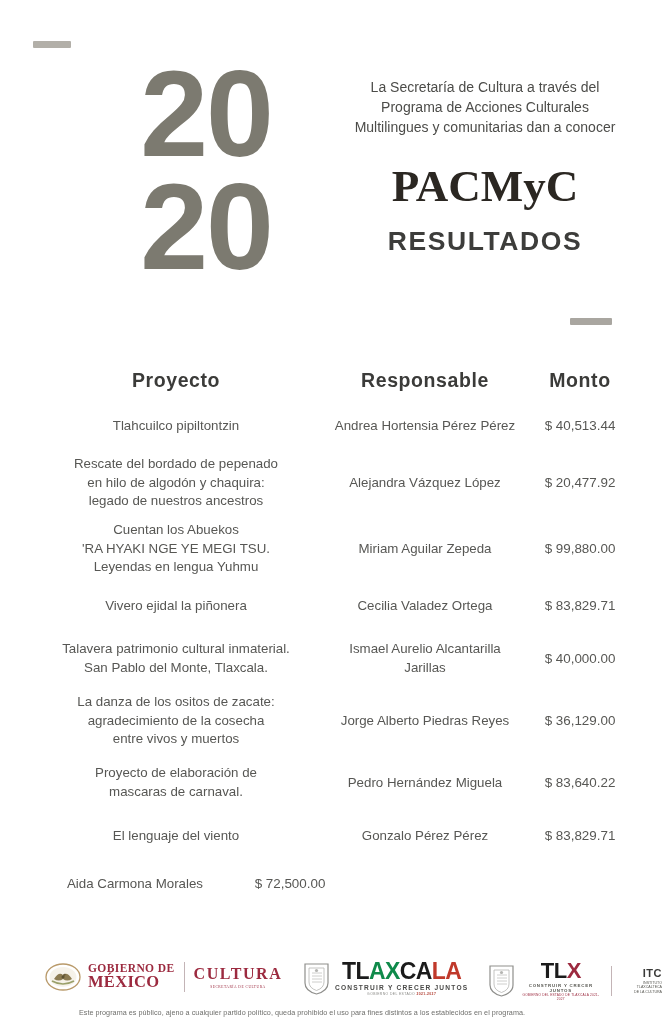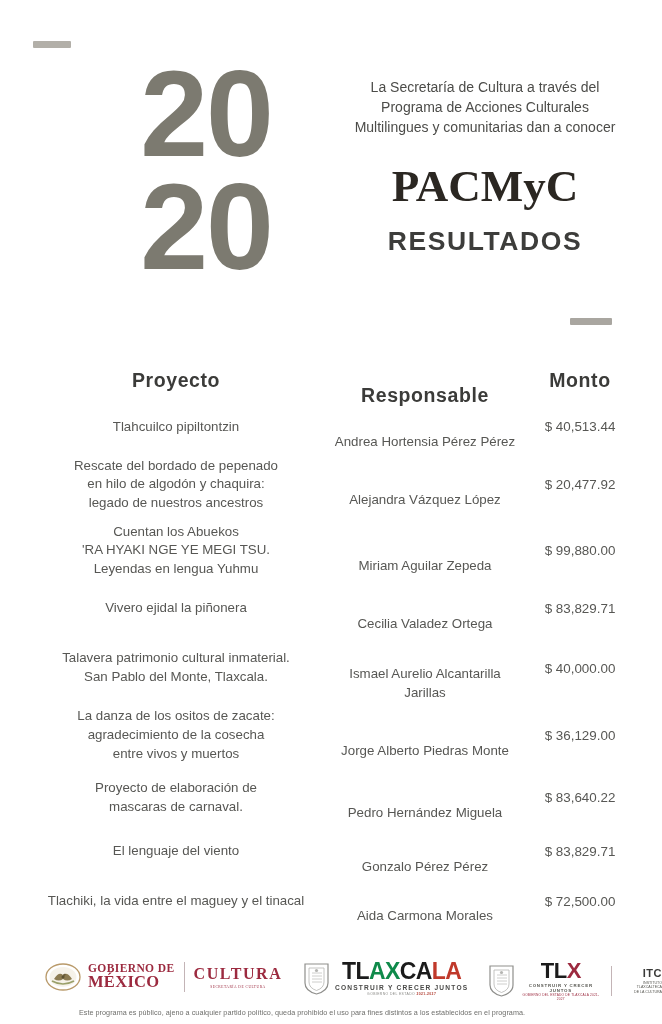--- a/index.html
+++ b/index.html
@@ -86,21 +86,21 @@
     top: 358px;
     width: 662px;
   }
   .trow {
     display: flex;
     align-items: center;
     width: 600px;
     margin: 0 auto;
   }
   .c-proyecto  { width: 290px; text-align: center; padding: 0 6px; box-sizing: border-box;}
-  .c-resp      { width: 208px; text-align: center; padding: 0 4px; box-sizing: border-box; margin-top: 31px;}
+  .c-resp      { width: 208px; text-align: center; padding: 0 4px; box-sizing: border-box;}
   .c-monto     { width: 102px; text-align: center; padding: 0 2px; box-sizing: border-box;}
 
   .thead .c-proyecto,
   .thead .c-resp,
   .thead .c-monto {
     font-size: 19.5px;
     font-weight: bold;
     color: #3b3b39;
     letter-spacing: 0.6px;
   }
@@ -321,21 +321,21 @@
         </div>
         <div class="c-monto">$ 40,000.00</div>
       </div>
       <div class="trow row-3line">
         <div class="c-proyecto">
           <span class="cell-line">La danza de los ositos de zacate:</span>
           <span class="cell-line">agradecimiento de la cosecha</span>
           <span class="cell-line">entre vivos y muertos</span>
         </div>
         <div class="c-resp">
-          <span class="cell-line">Jorge Alberto Piedras Monte</span>
+          <span class="cell-line">Jorge Alberto Piedras Reyes</span>
         </div>
         <div class="c-monto">$ 36,129.00</div>
       </div>
       <div class="trow row-2line">
         <div class="c-proyecto">
           <span class="cell-line">Proyecto de elaboración de</span>
           <span class="cell-line">mascaras de carnaval.</span>
         </div>
         <div class="c-resp">
           <span class="cell-line">Pedro Hernández Miguela</span>
@@ -345,23 +345,20 @@
       <div class="trow row-1line">
         <div class="c-proyecto">
           <span class="cell-line">El lenguaje del viento</span>
         </div>
         <div class="c-resp">
           <span class="cell-line">Gonzalo Pérez Pérez</span>
         </div>
         <div class="c-monto">$ 83,829.71</div>
       </div>
       <div class="trow row-1line">
-        <div class="c-proyecto">
-          <span class="cell-line">Tlachiki, la vida entre el maguey y el tinacal</span>
-        </div>
         <div class="c-resp">
           <span class="cell-line">Aida Carmona Morales</span>
         </div>
         <div class="c-monto">$ 72,500.00</div>
       </div>
     </div>
 </div>
 
 <div class="footer">
   <div class="logos">

